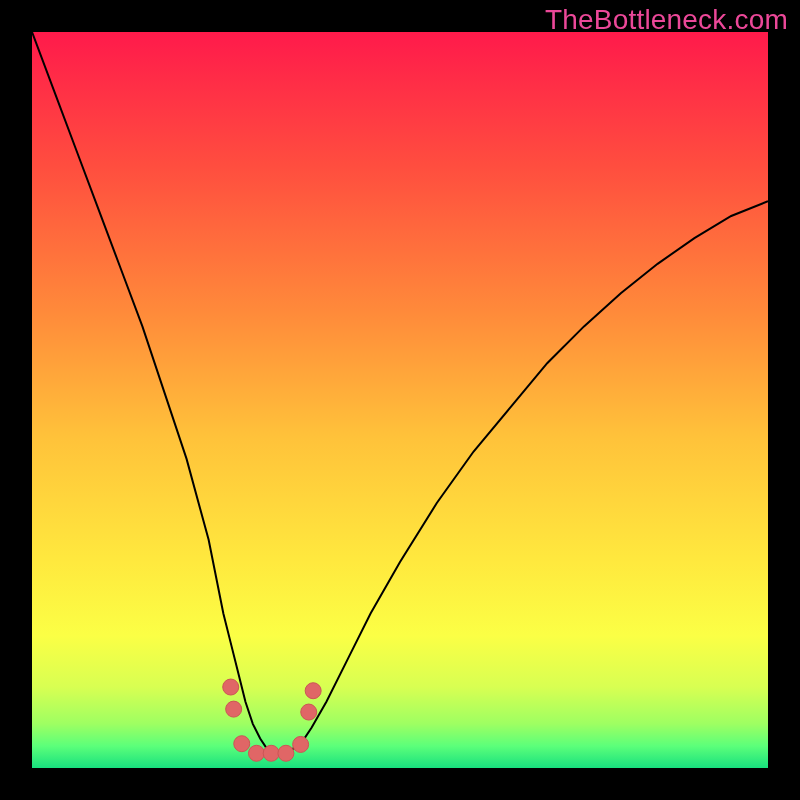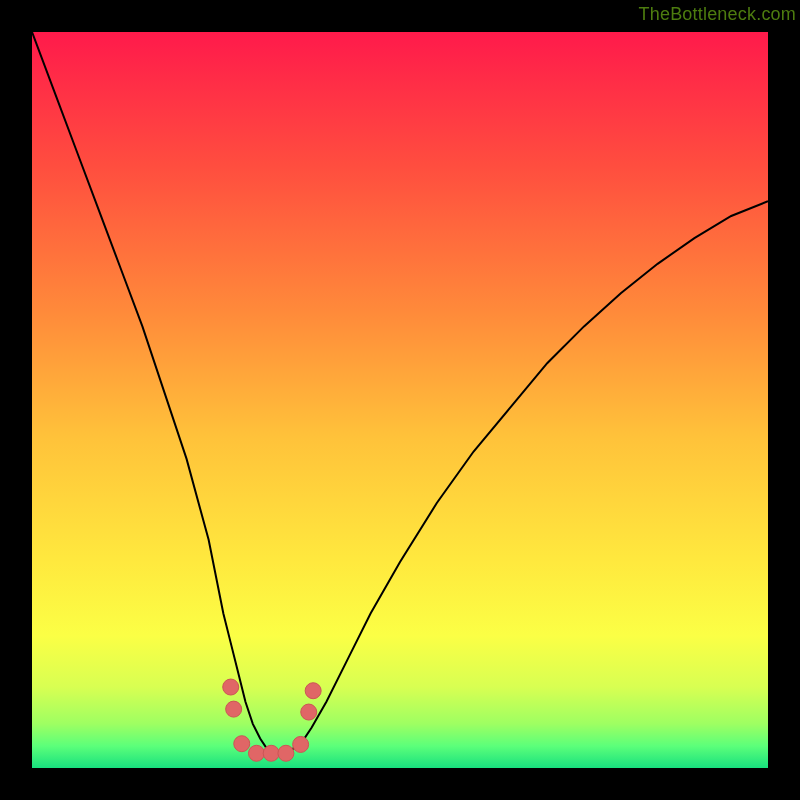--- a/index.html
+++ b/index.html
@@ -13,23 +13,23 @@
   }
   .frame {
     position: relative;
     width: 800px;
     height: 800px;
     background: #000;
   }
   .watermark {
     position: absolute;
     top: 4px;
-    right: 4px;
-    color: #4d7c0f;
-    font-size: 18px;
+    right: 12px;
+    color: #ec4899;
+    font-size: 28px;
     font-weight: 500;
     letter-spacing: 0.2px;
     z-index: 10;
   }
   .plot-wrap {
     position: absolute;
     left: 32px;
     top: 32px;
     width: 736px;
     height: 736px;

